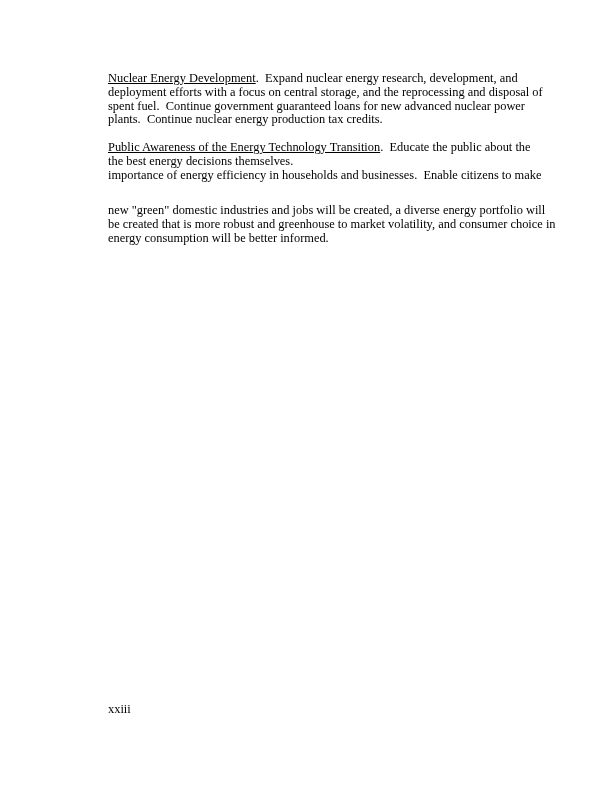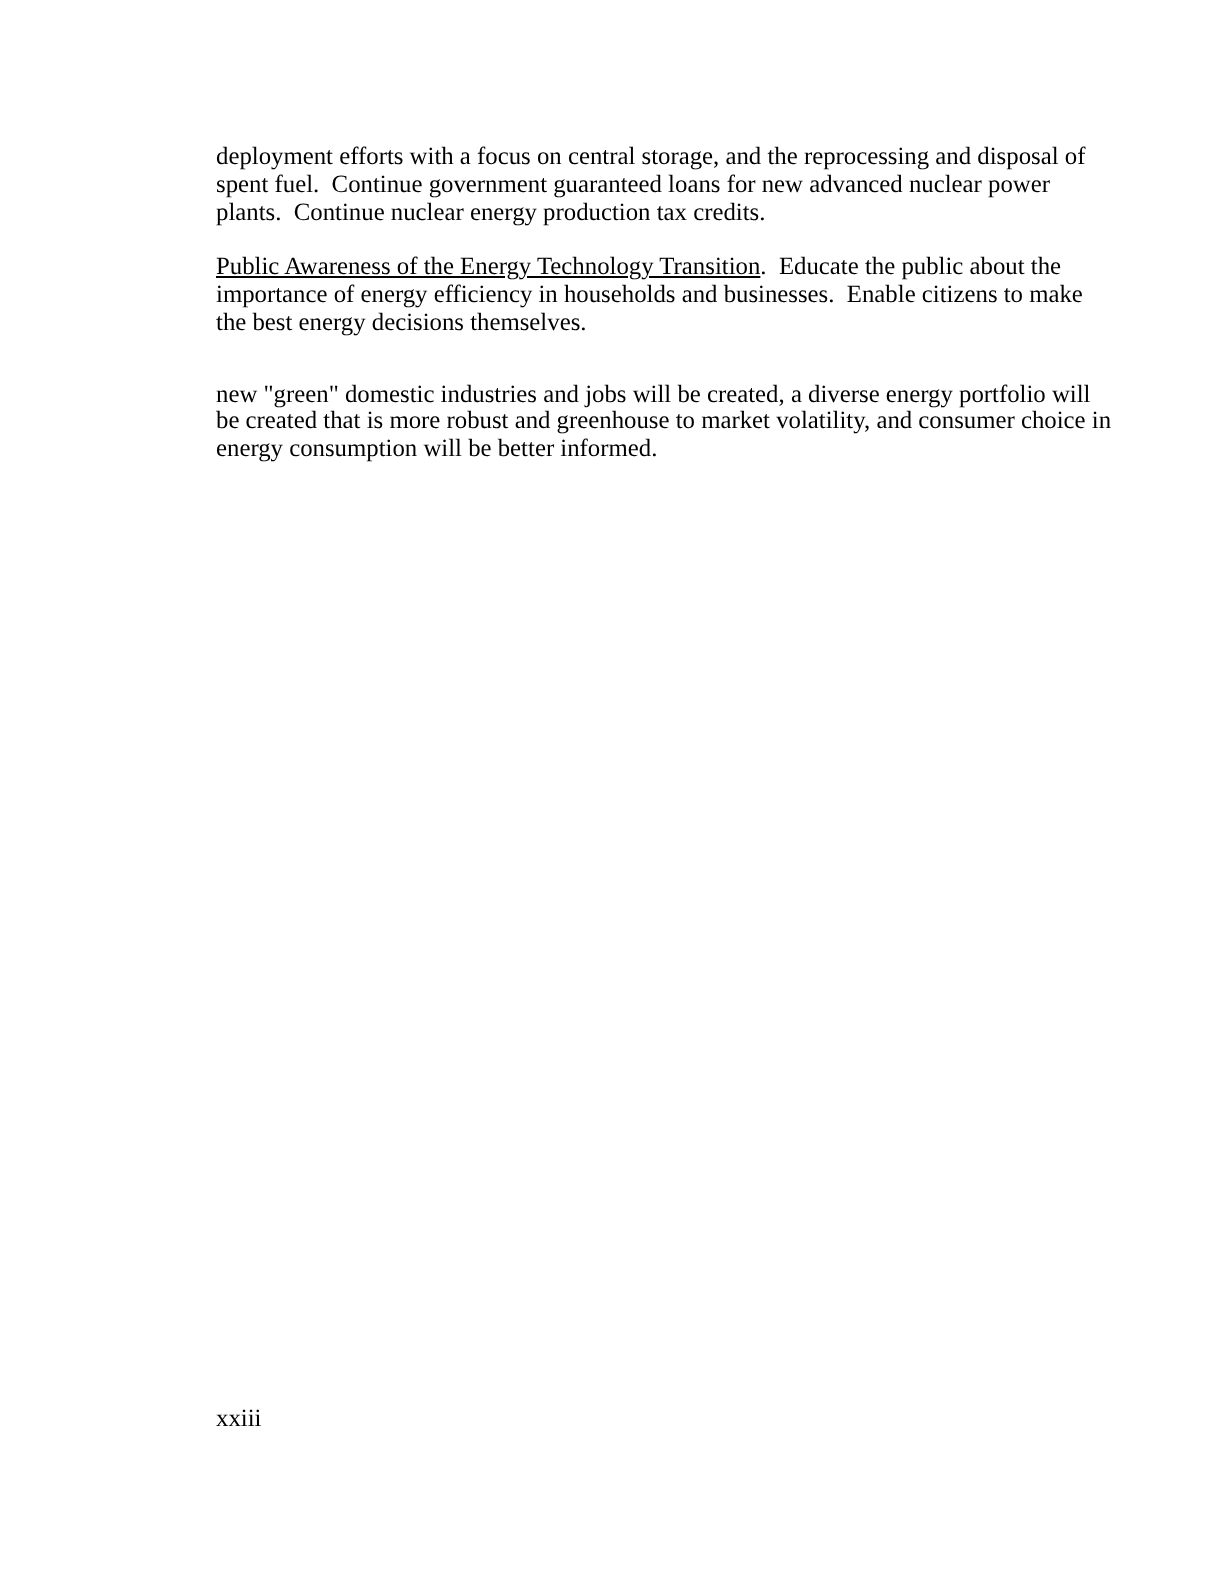--- a/index.html
+++ b/index.html
@@ -46,28 +46,29 @@
     font-size: 12.4px;
     line-height: 13.8px;
   }
 </style>
 </head>
 <body>
 
 <div class="page">
   <div class="text-block">
       <div class="paragraph">
+        <div class="text-line"><span class="lead-underline">Nuclear Energy Development</span>.  Expand nuclear energy research, development, and</div>
         <div class="text-line">deployment efforts with a focus on central storage, and the reprocessing and disposal of</div>
         <div class="text-line">spent fuel.  Continue government guaranteed loans for new advanced nuclear power</div>
         <div class="text-line">plants.  Continue nuclear energy production tax credits.</div>
       </div>
       <div class="paragraph">
         <div class="text-line"><span class="lead-underline">Public Awareness of the Energy Technology Transition</span>.  Educate the public about the</div>
+        <div class="text-line">the best energy decisions themselves.</div>
         <div class="text-line">importance of energy efficiency in households and businesses.  Enable citizens to make</div>
-        <div class="text-line">the best energy decisions themselves.</div>
       </div>
       <div class="paragraph">
         <div class="text-line">new "green" domestic industries and jobs will be created, a diverse energy portfolio will</div>
         <div class="text-line">be created that is more robust and greenhouse to market volatility, and consumer choice in</div>
         <div class="text-line">energy consumption will be better informed.</div>
       </div>
     </div>
   <div class="page-number">xxiii</div>
 </div>
 

